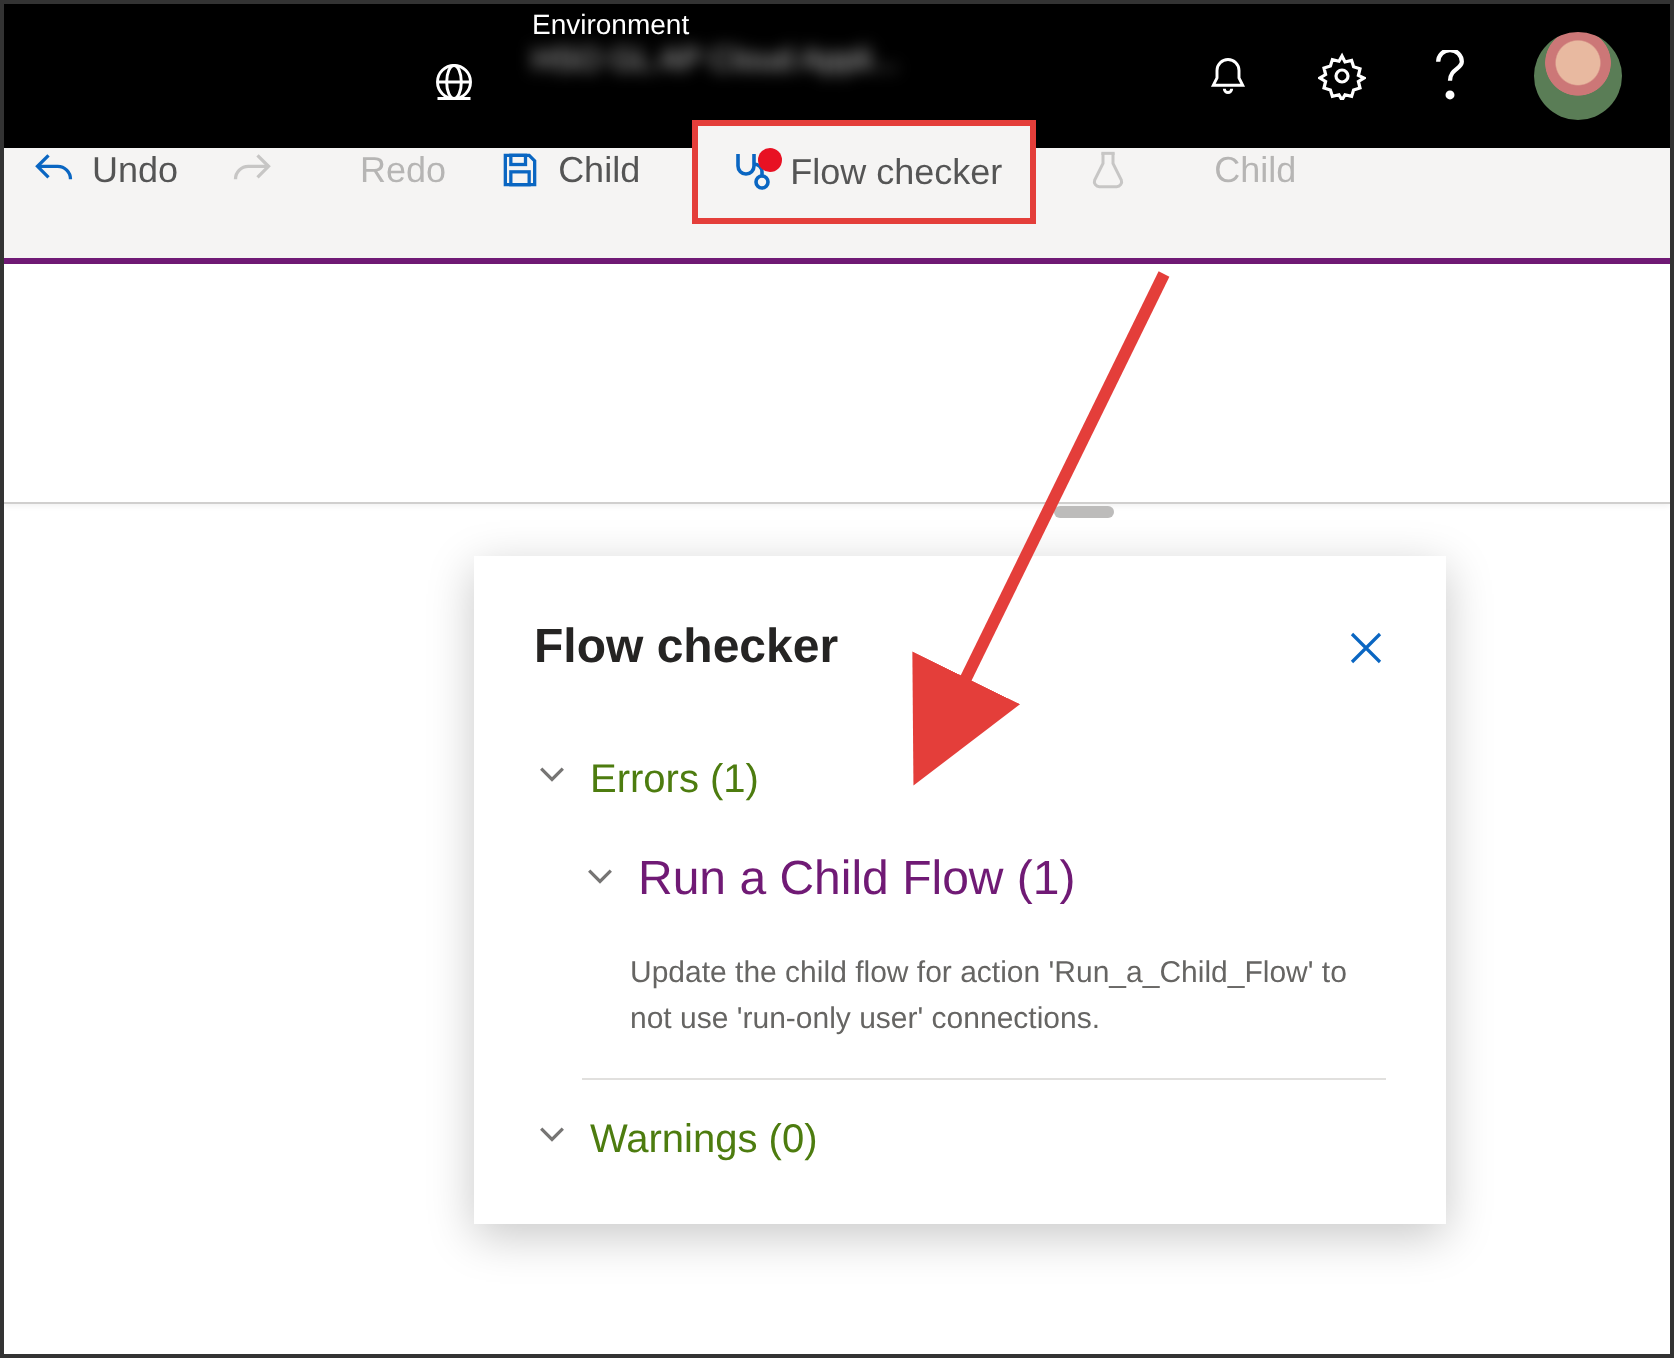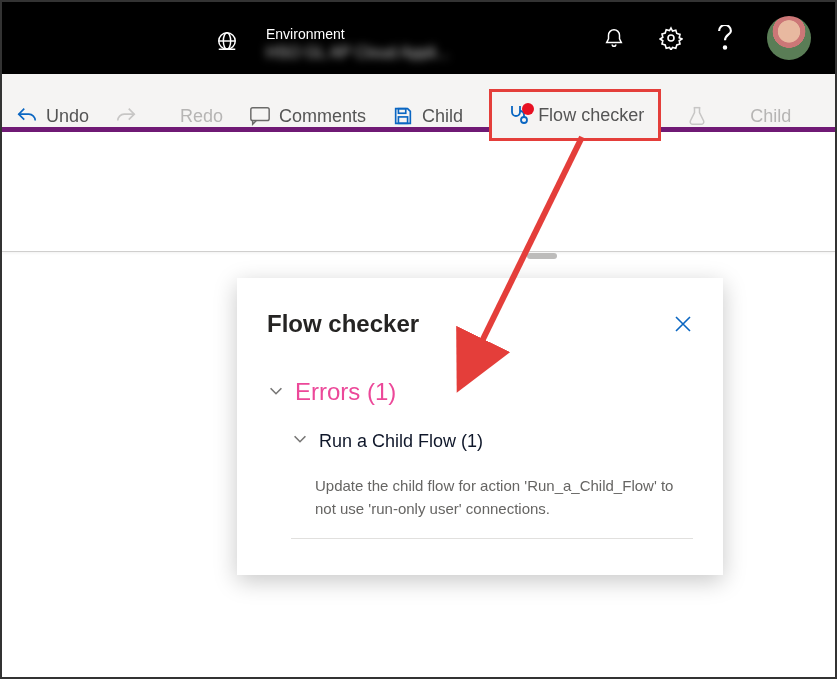--- a/index.html
+++ b/index.html
@@ -18,21 +18,21 @@
     height: 72px;
     background: #000;
     display: flex;
     align-items: center;
     color: #fff;
     position: relative;
   }
   .env-block {
     position: absolute;
     left: 264px;
-    top: 24px;
+    top: 2px;
   }
   .env-label {
     font-size: 14px;
     font-weight: 400;
     color: #fff;
   }
   .env-value {
     width: 200px;
     height: 26px;
     filter: blur(4px);
@@ -63,23 +63,23 @@
     border-radius: 50%;
     background: radial-gradient(circle at 50% 35%, #e8b9a0 0 30%, #c77 32% 45%, #5a7d56 46% 100%);
     position: relative;
     overflow: hidden;
   }
 
   
   .toolbar {
     height: 58px;
     background: #f5f4f3;
-    border-bottom: 5px solid #701a75;
-    display: flex;
-    align-items: flex-end;
+    border-bottom: 3px solid #701a75;
+    display: flex;
+    align-items: flex-start;
     padding: 0 14px;
     gap: 26px;
     font-size: 18px;
     color: #555;
   }
   .tbtn { display: flex; align-items: center; gap: 8px; cursor: pointer; }
   .tbtn.disabled { color: #b6b5b4; gap: 43px; }
   .tbtn.highlighted {
     border: 3px solid #e43e3a;
     padding: 11px 14px;
@@ -125,29 +125,29 @@
     font-size: 24px;
     font-weight: 600;
     color: #252423;
   }
   .close-x svg { display:block; }
 
   .section-head {
     display: flex;
     align-items: center;
     gap: 10px;
-    font-size: 24px;
-    color: #ec4899;
+    font-size: 20px;
+    color: #4d7c0f;
     padding: 8px 0 16px 0;
     cursor: pointer;
   }
   .subsection {
     padding-left: 24px;
   }
-  .subsection .section-head { font-size: 18px; color: #0f172a; }
+  .subsection .section-head { font-size: 24px; color: #701a75; }
   .err-text {
     padding: 6px 0 18px 24px;
     font-size: 15px;
     line-height: 1.5;
     color: #666563;
     border-bottom: 1px solid #e1e0de;
     margin-bottom: 10px;
   }
   .chev { display: inline-block; }
 
@@ -214,27 +214,20 @@
         <path d="M3 10h11a7 7 0 0 1 7 7"></path>
     </svg>
     <span>Undo</span>
   </div>
   <div class="tbtn disabled">
     <svg width="22" height="22" viewBox="0 0 24 24" fill="none" stroke="#c7c6c5" stroke-width="1.8">
       <path d="M15 4l6 6-6 6"></path>
         <path d="M21 10H10a7 7 0 0 0-7 7"></path>
     </svg>
     <span>Redo</span>
-  </div>
-  <div class="tbtn">
-    <svg width="22" height="22" viewBox="0 0 24 24" fill="none" stroke="#6b6a69" stroke-width="1.6">
-      <rect x="2" y="3" width="20" height="14" rx="2"></rect>
-        <path d="M8 17l-4 4v-4"></path>
-    </svg>
-    <span>Comments</span>
   </div>
   <div class="tbtn">
     <svg width="22" height="22" viewBox="0 0 24 24" fill="none" stroke="#0a66c2" stroke-width="1.8">
       <path d="M4 4h13l3 3v13H4V4Z"></path>
         <rect x="7" y="4" width="8" height="5"></rect>
         <rect x="7" y="13" width="10" height="7"></rect>
     </svg>
     <span>Child</span>
   </div>
   <div class="tbtn highlighted">
@@ -283,20 +276,28 @@
       <span class="chev">
         <svg width="18" height="18" viewBox="0 0 20 20" fill="none" stroke="#767574" stroke-width="1.8">
             <path d="M4 7l6 6 6-6"></path>
           </svg>
       </span>
       <span>Run a Child Flow (1)</span>
     </div>
     <div class="err-text">Update the child flow for action 'Run_a_Child_Flow' to not use 'run-only user' connections.</div>
   </div>
 
+  <div class="section-head" style="padding-bottom:4px">
+    <span class="chev">
+      <svg width="18" height="18" viewBox="0 0 20 20" fill="none" stroke="#767574" stroke-width="1.8">
+          <path d="M4 7l6 6 6-6"></path>
+        </svg>
+    </span>
+    <span>Warnings (0)</span>
+  </div>
 </div>
 
 <svg class="arrow-svg" width="200" height="300">
   <defs>
     <marker id="ah" markerWidth="12" markerHeight="12" refX="8" refY="5" orient="auto">
       <path d="M0 0 L10 5 L0 10 Z" fill="#e43e3a"></path>
     </marker>
   </defs>
   <line x1="150" y1="15" x2="30" y2="260" stroke="#e43e3a" stroke-width="6" marker-end="url(#ah)"></line>
 </svg>

